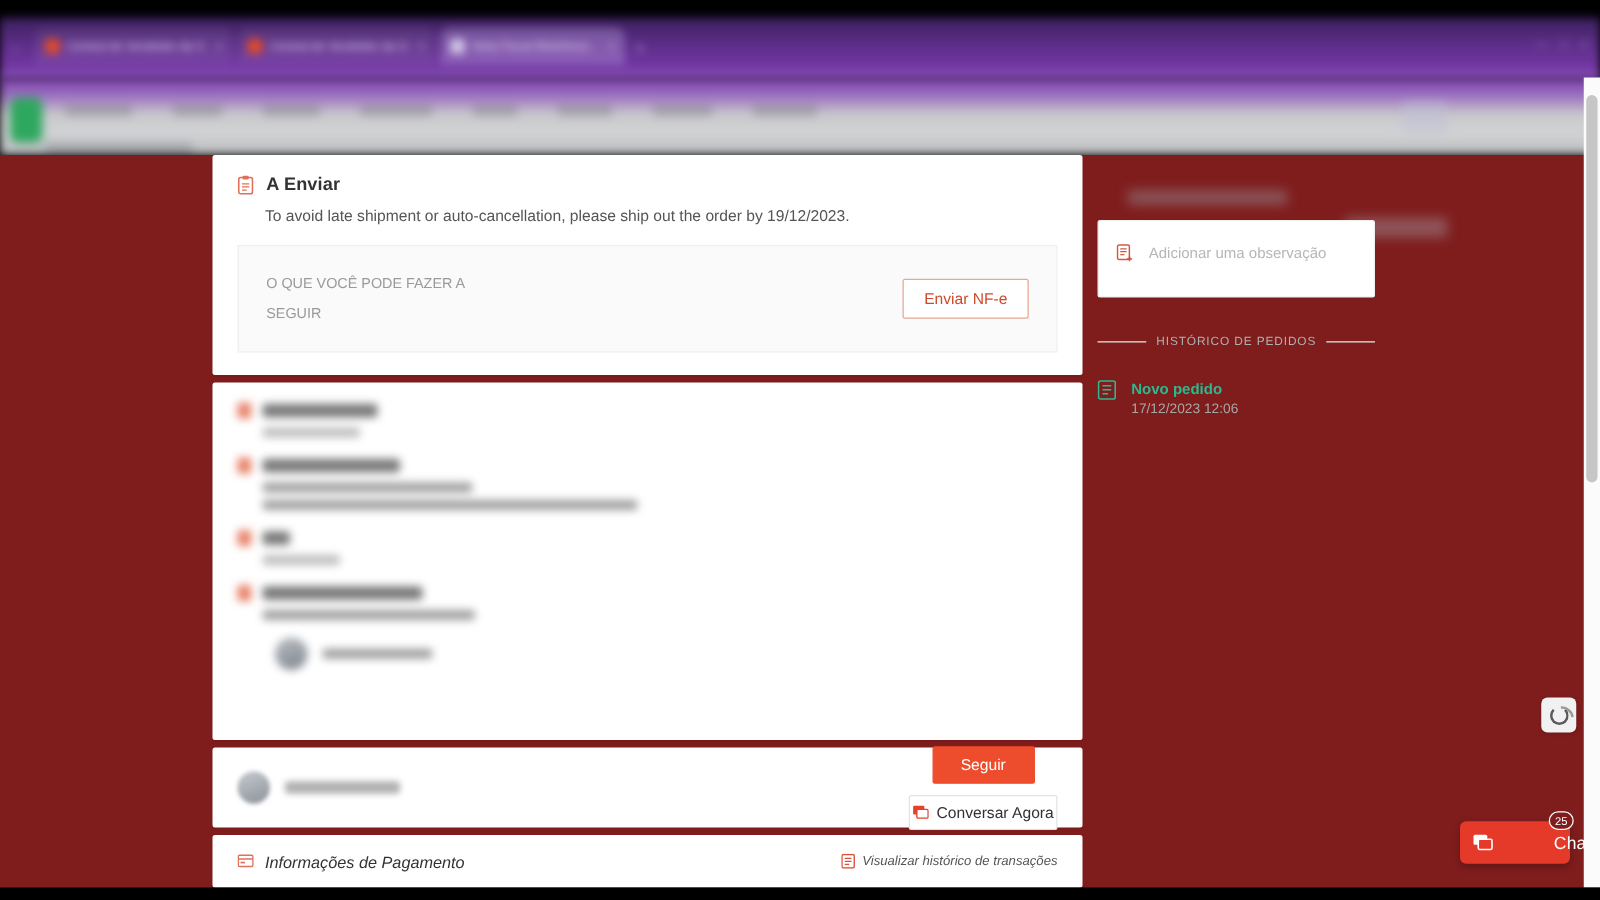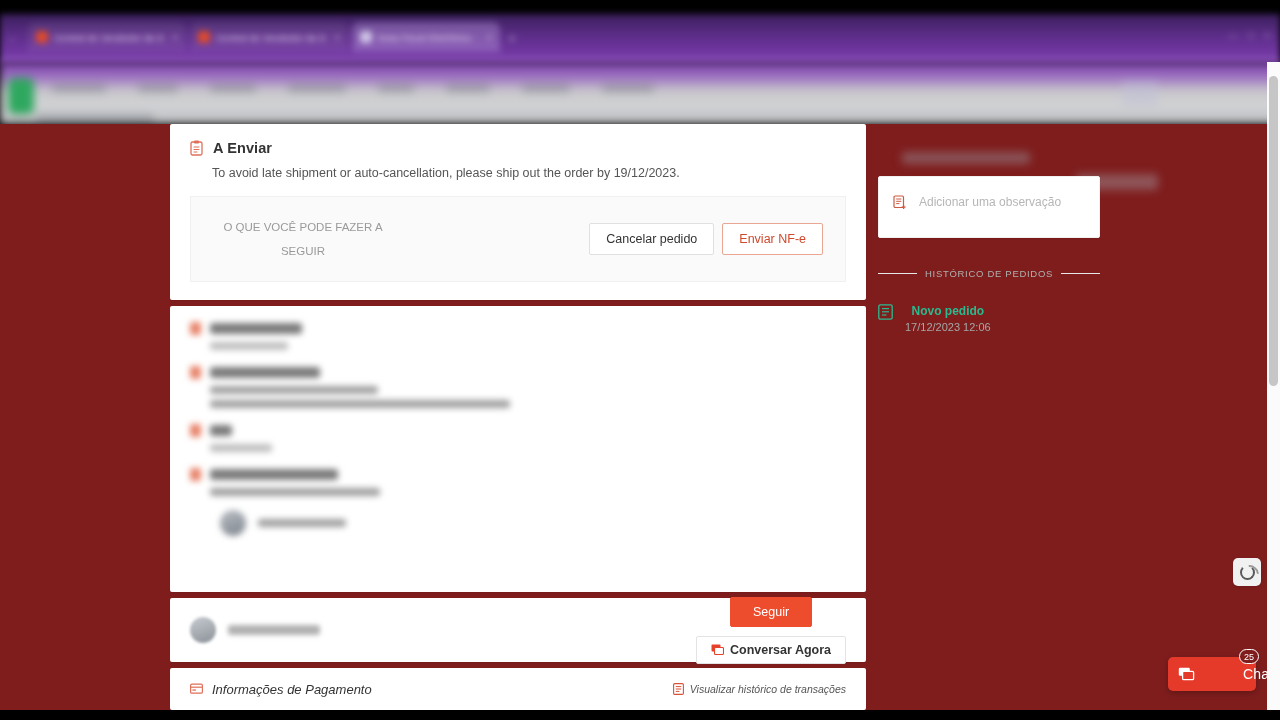--- a/index.html
+++ b/index.html
@@ -145,21 +145,20 @@
     border: 1px solid #f0f0f0;
     padding: 18px 22px;
     display: flex; align-items: center;
     min-height: 64px;
   }
   .next-label {
     font-size: 11.5px; color: #9a9a9a;
     line-height: 24px;
     text-transform: uppercase;
     max-width: 180px;
-    text-align: center;
   }
   .btn-row {
     margin-left: auto;
     display: flex; align-items: center; gap: 8px;
   }
   .btn {
     font-family: "Liberation Sans", sans-serif;
     font-size: 12.5px;
     padding: 7px 16px;
     border-radius: 2px;
@@ -226,24 +225,23 @@
     filter: blur(2.6px);
   }
   .seller-btns { margin-left: auto; display: flex; align-items: center; gap: 9px; flex-direction: column; }
   .btn-follow {
     background: #ee4d2d; color: #fff; border: 1px solid #ee4d2d;
     font-size: 12.5px; padding: 7px 22px; border-radius: 2px;
     cursor: pointer; font-family: "Liberation Sans", sans-serif;
   }
   .btn-chatnow {
     background: #fff; color: #333; border: 1px solid #e3e3e3;
-    font-size: 12.5px; padding: 6px 14px; border-radius: 2px;
+    font-size: 12.5px; padding: 6px 2px; border-radius: 2px;
     cursor: pointer; display: flex; align-items: center; gap: 6px;
     font-family: "Liberation Sans", sans-serif;
-    font-weight: bold;
   }
 
   
   .card-pay {
     padding: 14px 20px;
     display: flex; align-items: center;
     height: 42px;
     font-style: italic;
   }
   .pay-title {
@@ -300,21 +298,21 @@
     display: flex; align-items: center; gap: 8px;
   }
   .hist-sep .ln { flex: 1; height: 1px; background: #e8e8e8; }
   .hist-sep .lbl {
     font-size: 9.5px; letter-spacing: .7px;
     color: #b0b0b0; white-space: nowrap;
   }
 
   .hist-item {
     position: absolute; top: 132px; left: 2px;
-    display: flex; gap: 12px; align-items: flex-start; text-align: center;
+    display: flex; gap: 12px; align-items: flex-start;
   }
   .hist-text .t1 {
     font-size: 12px; font-weight: bold; color: #2aba8e;
     margin-bottom: 3px;
   }
   .hist-text .t2 { font-size: 11px; color: #a6a6a6; }
 
   
   .spinner-btn {
     position: absolute;
@@ -471,21 +469,20 @@
             </svg>
           </span>
           <span class="status-title">A Enviar</span>
         </div>
 
         <div class="status-desc">To avoid late shipment or auto-cancellation, please ship out the order by 19/12/2023.</div>
 
         <div class="status-actions">
           <div class="next-label">O QUE VOCÊ PODE FAZER A SEGUIR</div>
           <div class="btn-row">
-            <button class="btn">Cancelar pedido</button>
             <button class="btn outline-danger">Enviar NF-e</button>
           </div>
         </div>
       </div>
 
       <div class="card card-blur">
         <div class="blurwrap">
 
           <div class="blk">
             <div class="blk-head">

